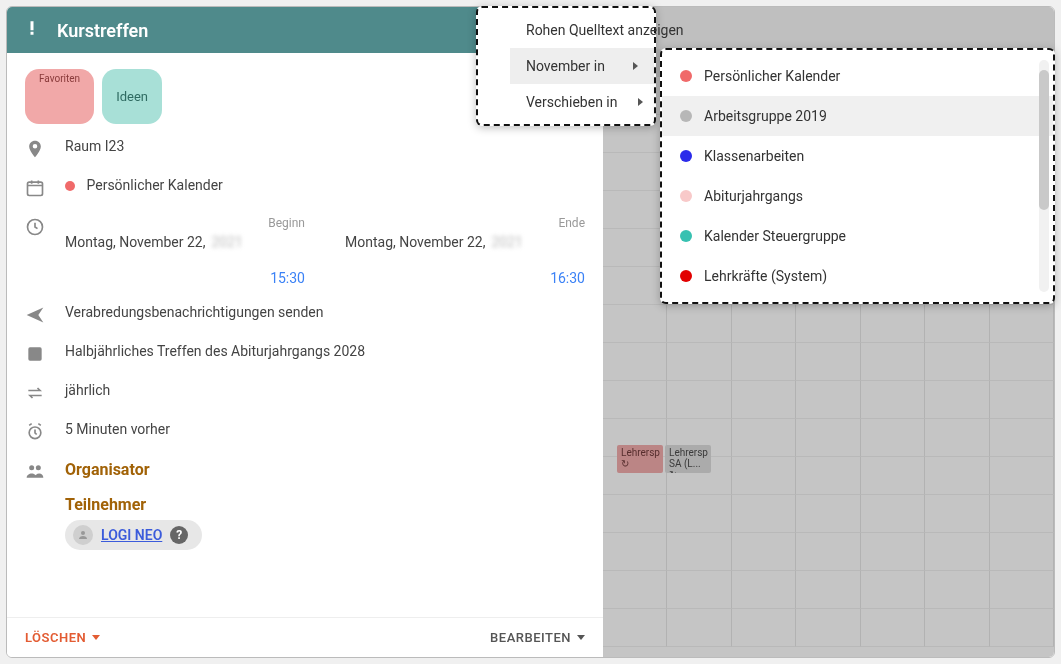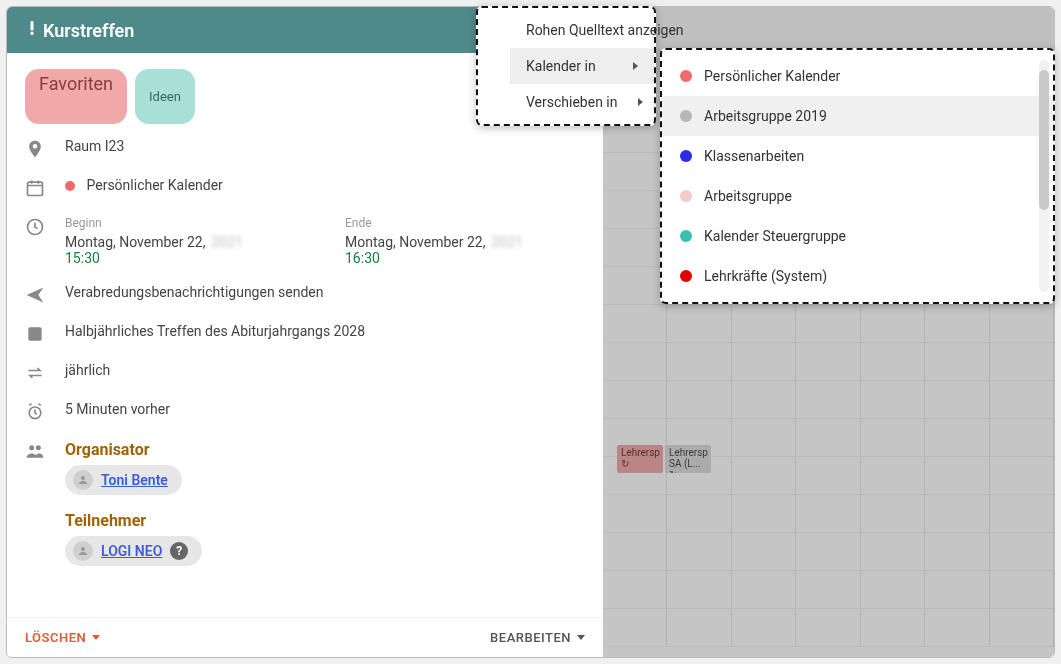--- a/index.html
+++ b/index.html
@@ -4,41 +4,41 @@
 <style>
   * { box-sizing: border-box; }
   html, body { margin: 0; padding: 0; font-family: -apple-system, BlinkMacSystemFont, "Segoe UI", Roboto, sans-serif; font-size: 14px; color: #333; }
   body { width: 1061px; height: 664px; position: relative; background: #f0f0f0; overflow: hidden; }
 
   
   .frame { position: absolute; inset: 6px; border: 1px solid #bbb; border-radius: 6px; overflow: hidden; background: #fff; }
 
   
   .event-panel { position: absolute; left: 0; top: 0; width: 596px; height: 100%; display: flex; flex-direction: column; background: #fff; }
-  .event-header { background: #4f8a8b; color: #fff; padding: 12px 16px; font-size: 18px; font-weight: 600; display: flex; align-items: center; gap: 2px; }
+  .event-header { background: #4f8a8b; color: #fff; padding: 12px 16px; font-size: 18px; font-weight: 600; display: flex; align-items: center; gap: 16px; }
   .event-body { flex: 1; overflow-y: auto; padding: 16px 18px 8px 18px; }
   .event-footer { padding: 12px 18px; display: flex; justify-content: space-between; align-items: center; border-top: 1px solid #eee; }
   .btn-delete { color: #e35c33; font-weight: 600; letter-spacing: .5px; display: inline-flex; align-items: center; gap: 6px; cursor: pointer; font-size: 13px; }
   .btn-edit { color: #555; font-weight: 500; letter-spacing: .5px; display: inline-flex; align-items: center; gap: 6px; cursor: pointer; font-size: 13px; }
 
   .tags-row { display: flex; gap: 8px; margin-bottom: 14px; }
-  .tag-fav { background: #f1a8a8; color: #8a3b3b; border-radius: 14px; padding: 4px 14px; font-size: 18px; }
+  .tag-fav { background: #f1a8a8; color: #8a3b3b; border-radius: 14px; padding: 4px 14px; font-size: 10px; }
   .tag-idea { background: #a8e0d7; color: #2f6b62; border-radius: 14px; padding: 20px 14px; font-size: 13px; }
 
   .row { display: flex; align-items: flex-start; gap: 18px; margin: 12px 0 18px 0; }
   .row .ico { width: 22px; flex: 0 0 22px; color: #888; margin-top: 1px; }
   .row .ico svg { display:block; }
   .row .content { flex: 1; color: #444; }
   .cal-dot { display:inline-block; width:10px; height:10px; border-radius:50%; margin-right:8px; vertical-align:middle; }
-  .time-cols { display: flex; gap: 40px; }
+  .time-cols { display: flex; gap: 40px; text-align: right; }
   .time-col { flex: 1; }
   .time-label { font-size: 12px; color: #999; margin-bottom: 4px; }
   .time-date { color: #444; display:flex; gap:6px; align-items:baseline; }
   .time-date .blur { filter: blur(2px); color:#bbb; }
-  .time-time { color: #15803d; }
+  .time-time { color: #3b82f6; margin-top: 20px; }
 
   .section-label { font-size: 16px; color: #a16207; margin-bottom: 6px; font-weight: bold; }
   .person-chip { display: inline-flex; align-items: center; gap: 8px; background: #e7e7e7; border-radius: 18px; padding: 5px 14px 5px 8px; }
   .person-chip .avatar { width: 20px; height: 20px; border-radius: 50%; background: #cfcfcf; display:flex; align-items:center; justify-content:center; }
   .person-chip a { color: #3b5bdb; font-weight: 600; text-decoration: underline; cursor:pointer; }
   .help-badge { width:18px; height:18px; border-radius:50%; background:#666; color:#fff; display:inline-flex; align-items:center; justify-content:center; font-size:12px; font-weight:700; }
 
   
   .calendar-bg { position: absolute; left: 596px; right: 0; top: 0; bottom: 0; background: #f3f3f3; }
   .cal-overlay-shade { position:absolute; inset:0; background: rgba(80,80,80,0.28); }
@@ -328,29 +328,20 @@
       <div class="row">
         <span class="ico">
           <svg width="20" height="20" viewBox="0 0 24 24">
               <circle cx="8" cy="8" r="3" fill="#888"></circle>
               <circle cx="16" cy="8" r="3" fill="#888"></circle>
               <path d="M2 20c0-3 3-5 6-5s6 2 6 5M12 20c0-3 2-5 5-5s5 2 5 5" fill="#888"></path>
             </svg>
         </span>
         <div class="content">
           <div class="section-label">Organisator</div>
-          <div class="person-chip">
-            <span class="avatar">
-              <svg width="12" height="12" viewBox="0 0 24 24">
-                  <circle cx="12" cy="8" r="4" fill="#999"></circle>
-                  <path d="M4 20c0-4 4-6 8-6s8 2 8 6" fill="#999"></path>
-                </svg>
-            </span>
-            <a>Toni Bente</a>
-          </div>
 
           <div class="section-label" style="margin-top:16px">Teilnehmer</div>
           <div class="person-chip">
             <span class="avatar">
               <svg width="12" height="12" viewBox="0 0 24 24">
                   <circle cx="12" cy="8" r="4" fill="#999"></circle>
                   <path d="M4 20c0-4 4-6 8-6s8 2 8 6" fill="#999"></path>
                 </svg>
             </span>
             <a>LOGI NEO</a>
@@ -372,21 +363,21 @@
     </div>
   </div>
 
 </div>
 
 <div class="ctx-menu ctx-dashed" style="left:476px; top:6px; width:180px;">
   <div class="ctx-item">
     <span>Rohen Quelltext anzeigen</span>
   </div>
   <div class="ctx-item hover">
-    <span>Kalender in</span>
+    <span>November in</span>
     <span class="arrow-right"></span>
   </div>
   <div class="ctx-item">
     <span>Verschieben in</span>
     <span class="arrow-right"></span>
   </div>
 </div>
 
 <div class="submenu ctx-dashed" style="left:660px; top:48px; width:395px;">
   <div id="submenu-list">
@@ -397,21 +388,21 @@
       <div class="sub-item hover">
         <span class="sub-dot" style="background: rgb(183, 183, 183);"></span>
         <span>Arbeitsgruppe 2019</span>
       </div>
       <div class="sub-item">
         <span class="sub-dot" style="background: rgb(43, 43, 234);"></span>
         <span>Klassenarbeiten</span>
       </div>
       <div class="sub-item">
         <span class="sub-dot" style="background: rgb(248, 201, 201);"></span>
-        <span>Arbeitsgruppe</span>
+        <span>Abiturjahrgangs</span>
       </div>
       <div class="sub-item">
         <span class="sub-dot" style="background: rgb(55, 193, 177);"></span>
         <span>Kalender Steuergruppe</span>
       </div>
       <div class="sub-item">
         <span class="sub-dot" style="background: rgb(226, 0, 0);"></span>
         <span>Lehrkräfte (System)</span>
       </div>
     </div>

